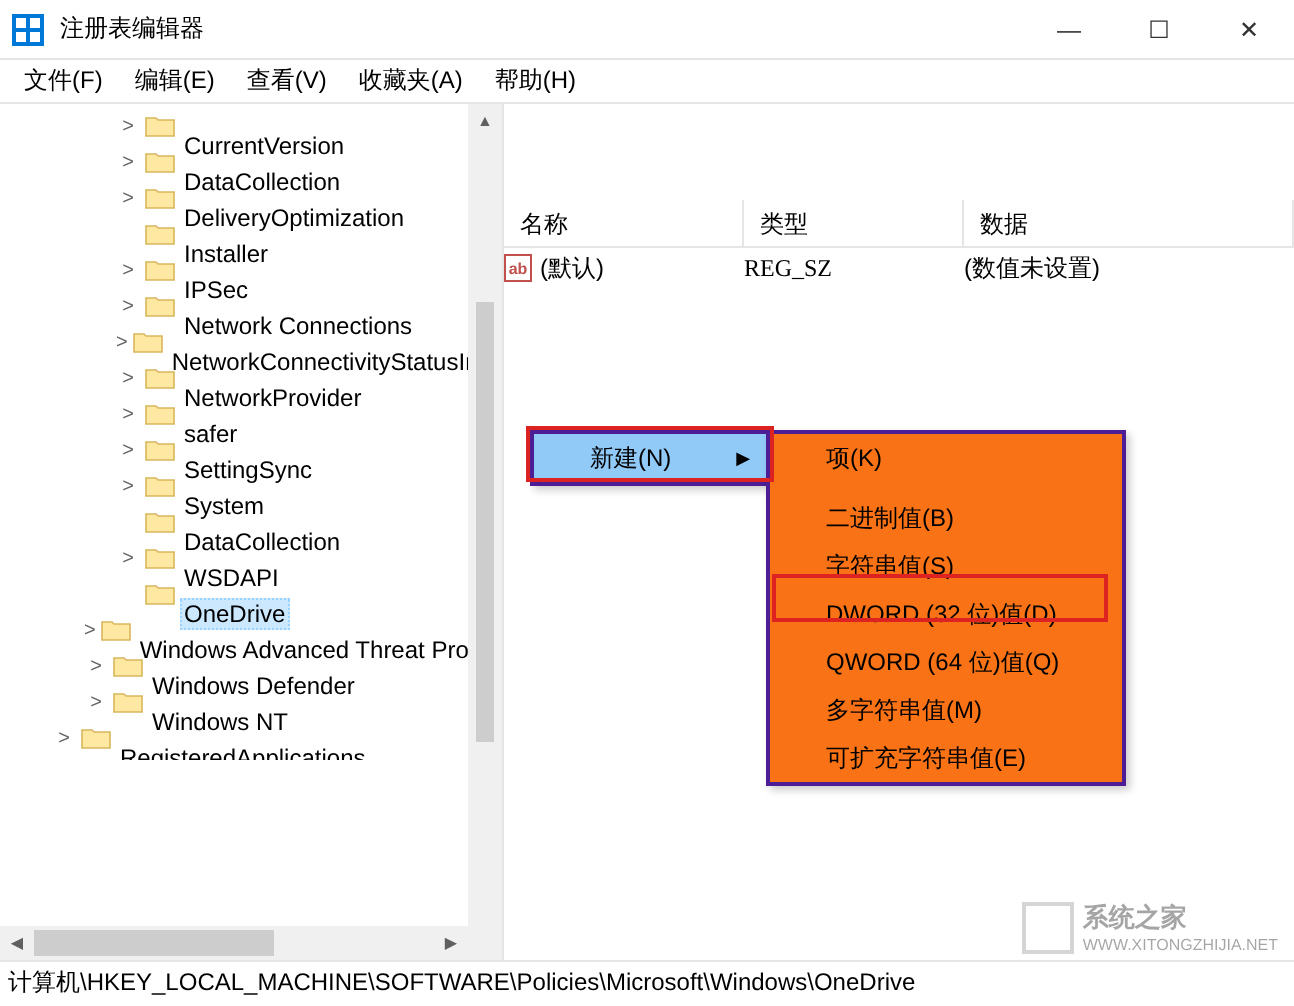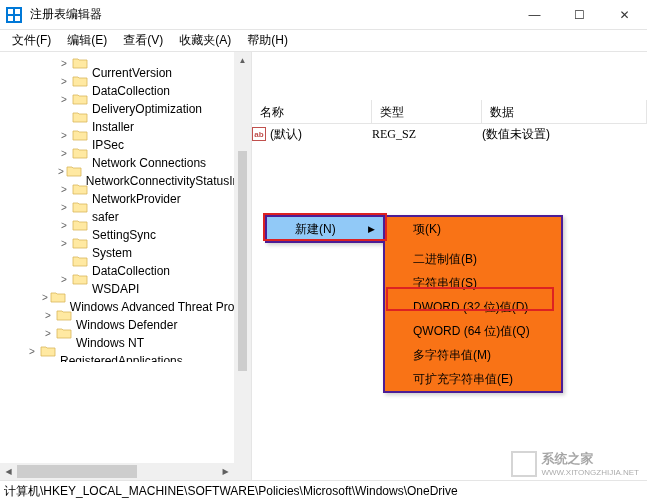--- a/index.html
+++ b/index.html
@@ -195,20 +195,29 @@
         </div>
         <div class="tree-node" style="--indent: 58px;">
           <span class="expander">&gt;</span>
           <span class="folder">
             <svg viewBox="0 0 16 14">
               <path d="M1 3 L6 3 L7 4 L15 4 L15 12 L1 12 Z" fill="#ffe9a2" stroke="#d9b65c" stroke-width="0.8"></path>
             </svg>
           </span>
           <span class="label">WSDAPI</span>
         </div>
+        <div class="tree-node selected" style="--indent: 58px;">
+          <span class="expander"></span>
+          <span class="folder">
+            <svg viewBox="0 0 16 14">
+              <path d="M1 3 L6 3 L7 4 L15 4 L15 12 L1 12 Z" fill="#ffe9a2" stroke="#d9b65c" stroke-width="0.8"></path>
+            </svg>
+          </span>
+          <span class="label">OneDrive</span>
+        </div>
         <div class="tree-node" style="--indent: 42px;">
           <span class="expander">&gt;</span>
           <span class="folder">
             <svg viewBox="0 0 16 14">
               <path d="M1 3 L6 3 L7 4 L15 4 L15 12 L1 12 Z" fill="#ffe9a2" stroke="#d9b65c" stroke-width="0.8"></path>
             </svg>
           </span>
           <span class="label">Windows Advanced Threat Protection</span>
         </div>
         <div class="tree-node" style="--indent: 42px;">

